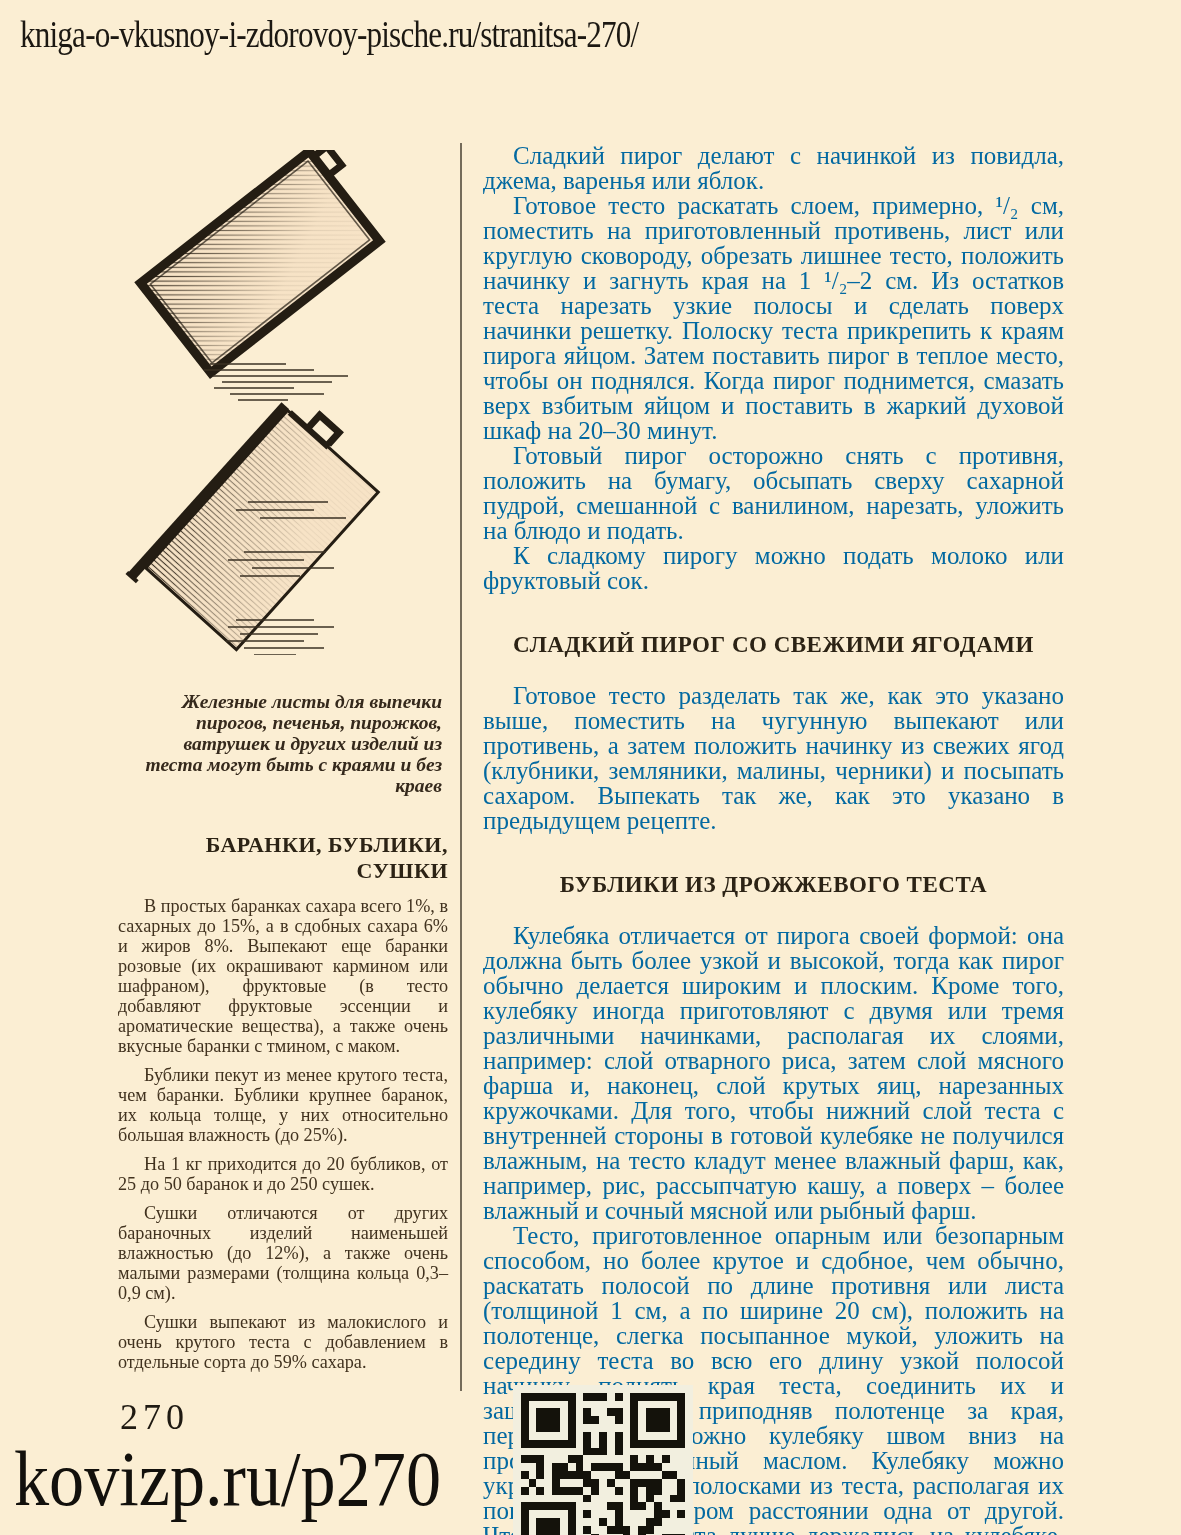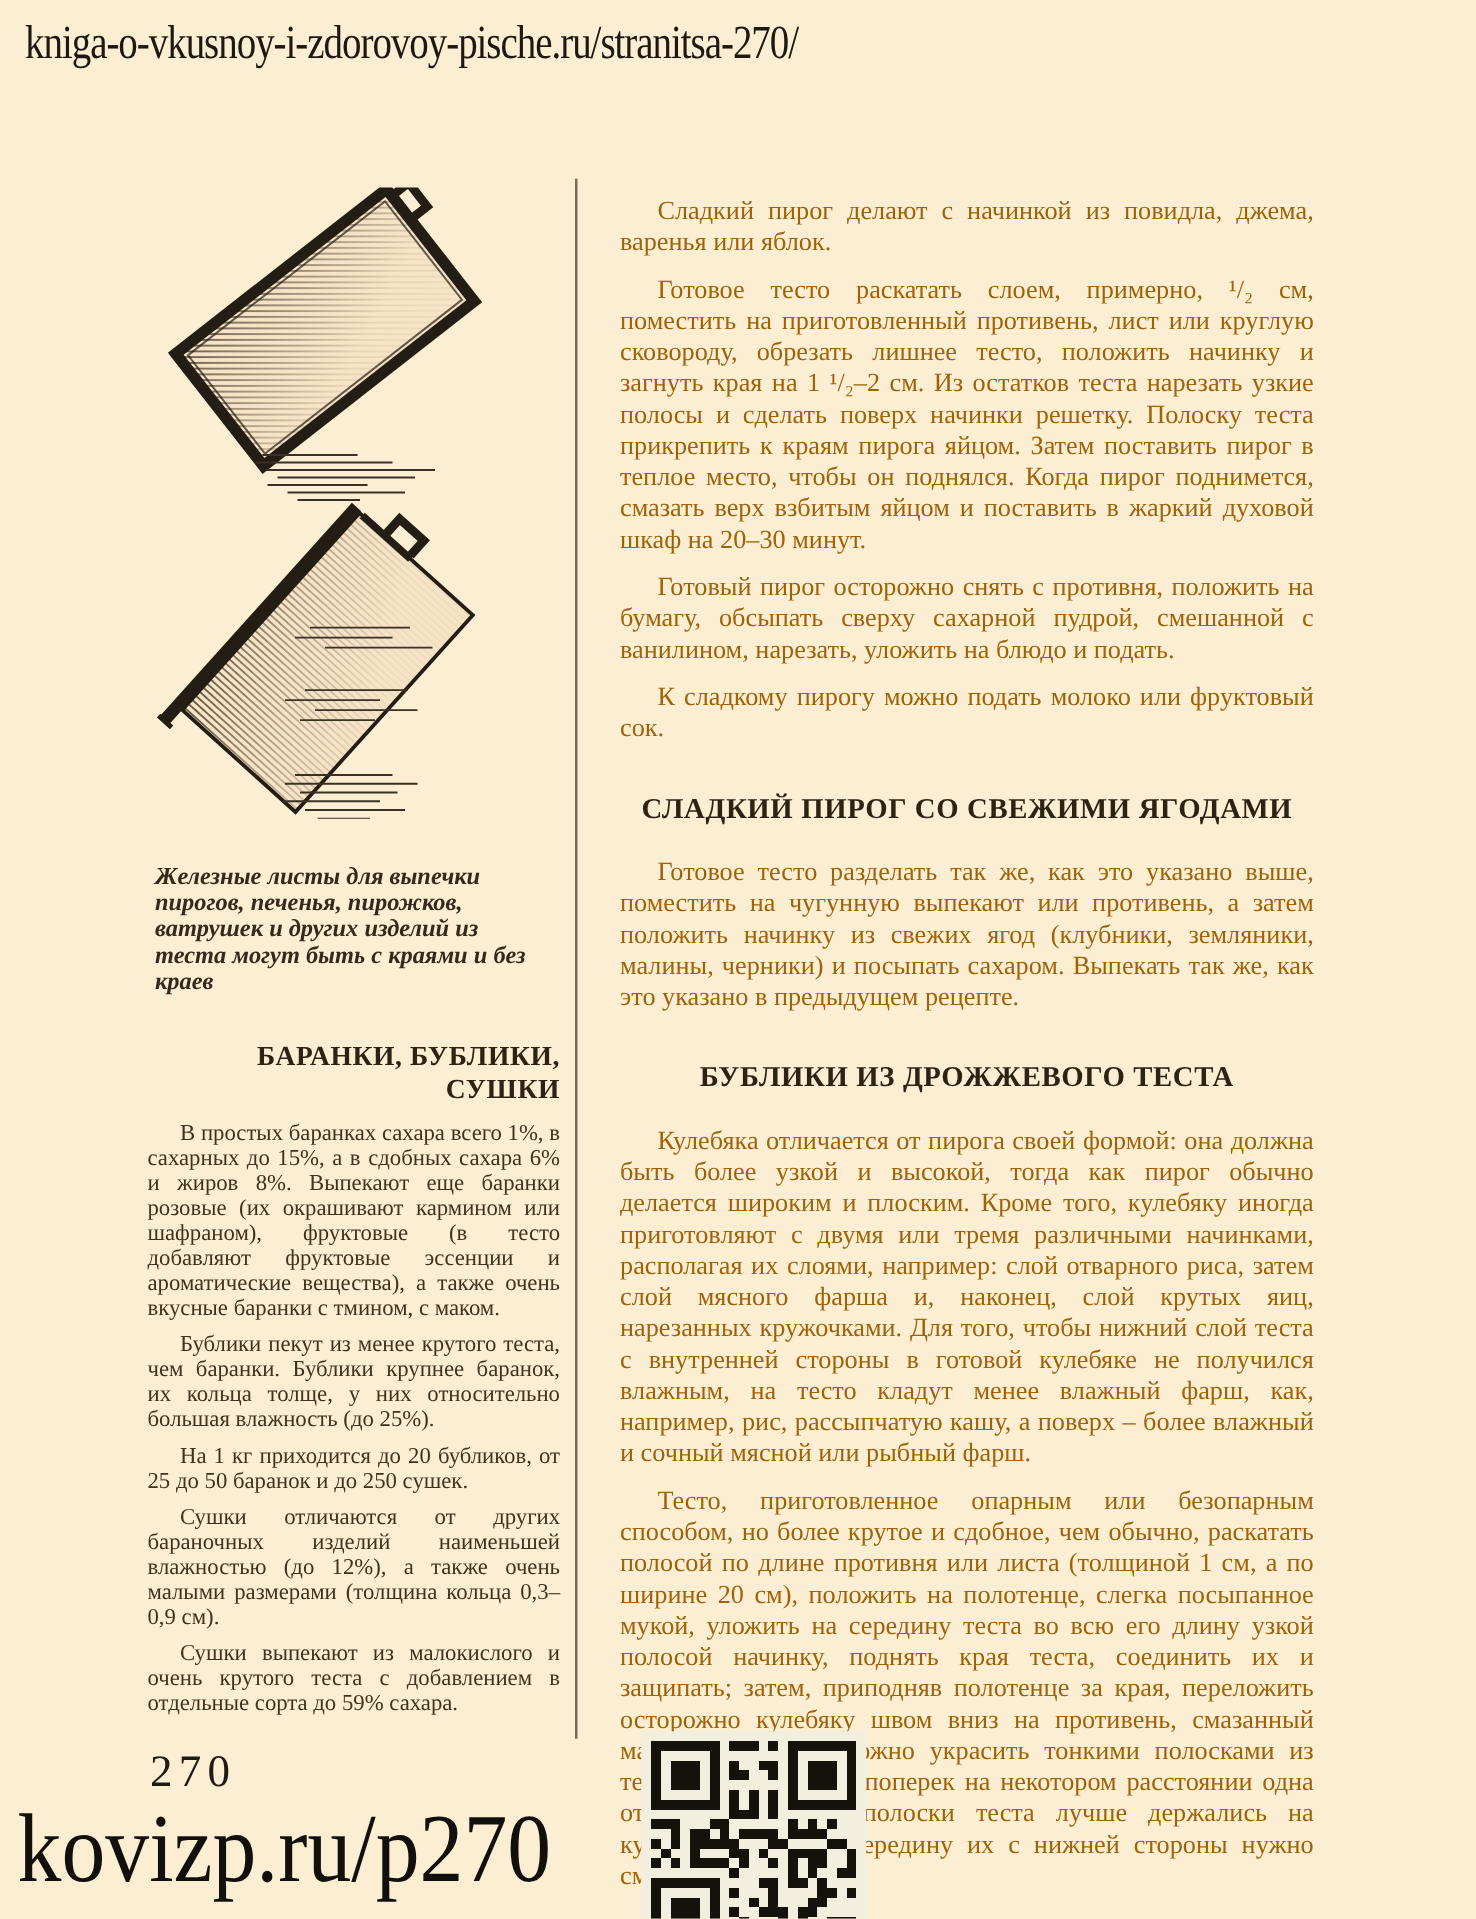--- a/index.html
+++ b/index.html
@@ -15,42 +15,42 @@
     transform:scaleX(.82); transform-origin:left top; letter-spacing:-1px;
   }
   .divider {
     position:absolute; left:460px; top:143px; width:2px; height:1248px;
     background:#746b5a;
   }
   
   .col-left { position:absolute; left:118px; top:150px; width:330px; }
   .illustration { width:330px; height:505px; display:block; }
   .caption {
-    margin:36px 6px 0 6px; text-align:left;
+    margin:36px 6px 0 6px; text-align:right;
     font-weight:bold; font-style:italic;
     font-size:19.5px; line-height:21px; color:#35291c;
   }
   .heading-left {
     margin:36px 0 12px 0; text-align:right;
     font-weight:bold; font-size:22px; letter-spacing:.5px; color:#2c2315;
   }
   .col-left p {
     margin:0 0 9px 0; font-size:18.2px; line-height:20px;
     text-align:justify; text-indent:26px; color:#41321f;
   }
   
   .col-right { position:absolute; left:483px; top:143px; width:581px; }
   .col-right h2 {
     margin:0 0 25px 0; text-align:center; font-weight:bold;
     font-size:23px; letter-spacing:.5px; color:#2c2315;
   }
   .col-right section + section h2 { margin-top:39px; }
   .col-right p {
-    margin:13px; font-size:21px; line-height:25px;
-    text-align:justify; text-indent:30px; color:#a16207;
+    margin:0; font-size:25px; line-height:25px;
+    text-align:justify; text-indent:30px; color:#0369a1;
   }
   
   .page-number {
     position:absolute; left:120px; top:1396px;
     font-size:36px; letter-spacing:5px; color:#1f1a12;
   }
   .short-link {
     position:absolute; left:14px; top:1434px;
     font-size:78px; color:#12100c; white-space:nowrap;
     transform:scaleX(.9); transform-origin:left top;

